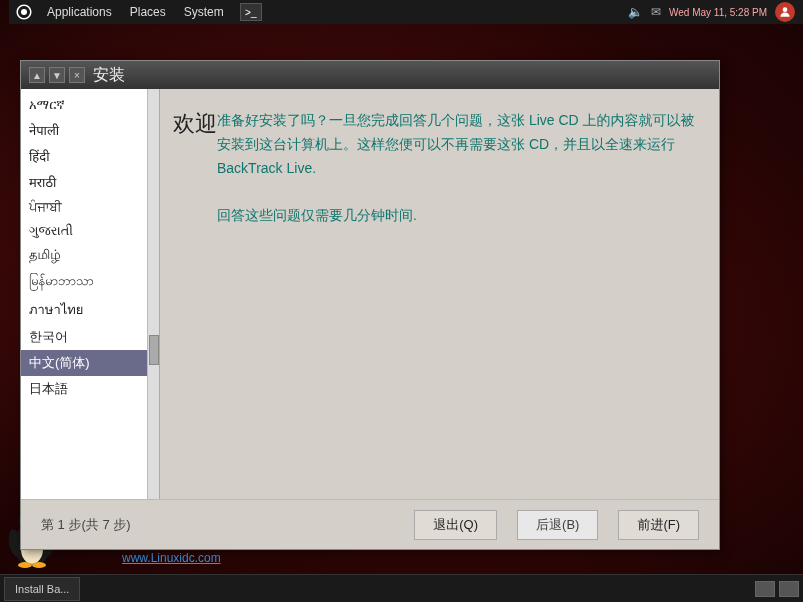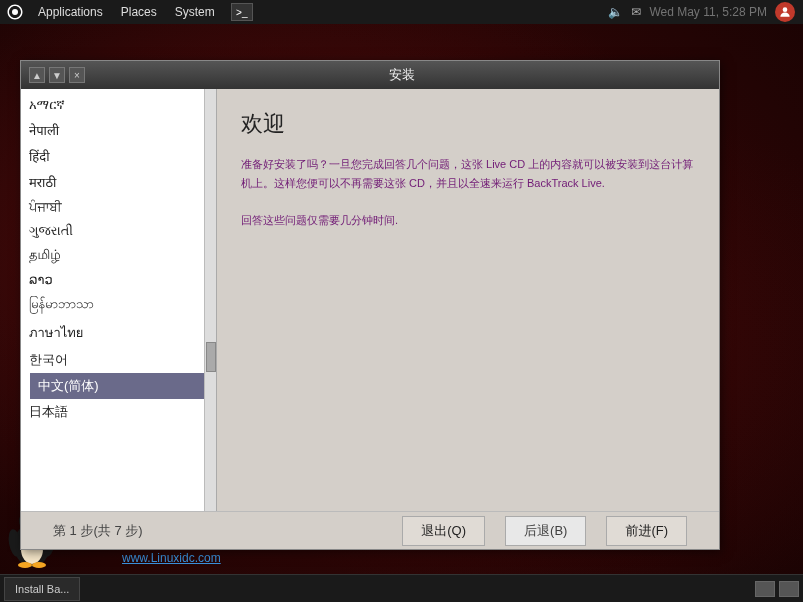--- a/index.html
+++ b/index.html
@@ -28,21 +28,21 @@
       inset: 0;
       background: 
         radial-gradient(ellipse at 30% 40%, rgba(120,20,20,0.4) 0%, transparent 60%),
         radial-gradient(ellipse at 70% 60%, rgba(80,10,10,0.3) 0%, transparent 50%);
     }
 
     
     .taskbar-top {
       position: absolute;
       top: 0;
-      left: 0;
+      left: 9px;
       right: 0;
       height: 24px;
       background: #1a1a1a;
       display: flex;
       align-items: center;
       z-index: 100;
     }
 
     .taskbar-top .kali-logo {
       width: 22px;
@@ -94,22 +94,22 @@
       gap: 8px;
       padding-right: 8px;
     }
 
     .taskbar-top .right-section .icon {
       color: #aaa;
       font-size: 12px;
     }
 
     .taskbar-top .clock {
-      color: #737373;
-      font-size: 12px;
+      color: #fca5a5;
+      font-size: 10px;
     }
 
     .taskbar-top .user-icon {
       width: 20px;
       height: 20px;
       background: #c0392b;
       border-radius: 50%;
       display: flex;
       align-items: center;
       justify-content: center;
@@ -232,34 +232,33 @@
       color: #ccc;
       font-size: 10px;
       display: flex;
       align-items: center;
       justify-content: center;
       cursor: pointer;
     }
 
     .dialog-titlebar .title {
       color: #eee;
-      font-size: 13px;
-      flex: 1;
-      text-align: center;
+      font-size: 16px;
+      flex: 1;
     }
 
     .dialog-content {
       display: flex;
       flex: 1;
       overflow: hidden;
     }
 
     
     .lang-list-container {
-      width: 196px;
+      width: 139px;
       background: #fff;
       border-right: 1px solid #aaa;
       display: flex;
       flex-direction: column;
       flex-shrink: 0;
       position: relative;
     }
 
     .lang-scroll {
       flex: 1;
@@ -271,21 +270,20 @@
       padding: 4px 8px;
       font-size: 13px;
       color: #222;
       cursor: pointer;
       white-space: nowrap;
     }
 
     .lang-item.selected {
       background: #6a6a8a;
       color: #fff;
-      margin-left: 9px;
     }
 
     .lang-scrollbar {
       position: absolute;
       right: 0;
       top: 0;
       bottom: 0;
       width: 12px;
       background: #ddd;
       border-left: 1px solid #bbb;
@@ -297,47 +295,47 @@
       width: 10px;
       height: 30px;
       background: #aaa;
       border: 1px solid #888;
       left: 1px;
     }
 
     
     .main-content {
       flex: 1;
-      padding: 20px 24px;
-      display: flex;
-      flex-direction: column;
+      padding: 20px 13px;
+      display: flex;
+      flex-direction: row;
     }
 
     .welcome-title {
       font-size: 22px;
       color: #222;
       margin-bottom: 16px;
       font-weight: normal;
     }
 
     .welcome-text {
-      font-size: 11px;
-      color: #701a75;
+      font-size: 14px;
+      color: #0f766e;
       line-height: 1.7;
       flex: 1;
     }
 
     
     .dialog-footer {
-      height: 38px;
+      height: 50px;
       background: #d4cfc9;
       border-top: 1px solid #bbb;
       display: flex;
       align-items: center;
-      padding: 0 32px;
+      padding: 0 20px;
       flex-shrink: 0;
     }
 
     .step-label {
       font-size: 13px;
       color: #444;
       flex: 1;
     }
 
     .footer-buttons {
@@ -414,21 +412,20 @@
       <div class="lang-list-container">
         <div class="lang-scroll">
 
         <div class="lang-item">አማርኛ</div>
             <div class="lang-item">नेपाली</div>
             <div class="lang-item">हिंदी</div>
             <div class="lang-item">मराठी</div>
             <div class="lang-item">ਪੰਜਾਬੀ</div>
             <div class="lang-item">ગુજરાતી</div>
             <div class="lang-item">தமிழ்</div>
-            <div class="lang-item">ລາວ</div>
             <div class="lang-item">မြန်မာဘာသာ</div>
             <div class="lang-item">ภาษาไทย</div>
             <div class="lang-item">한국어</div>
             <div class="lang-item selected">中文(简体)</div>
             <div class="lang-item">日本語</div>
           </div>
         <div class="lang-scrollbar">
           <div class="lang-scrollbar-thumb"></div>
         </div>
       </div>

